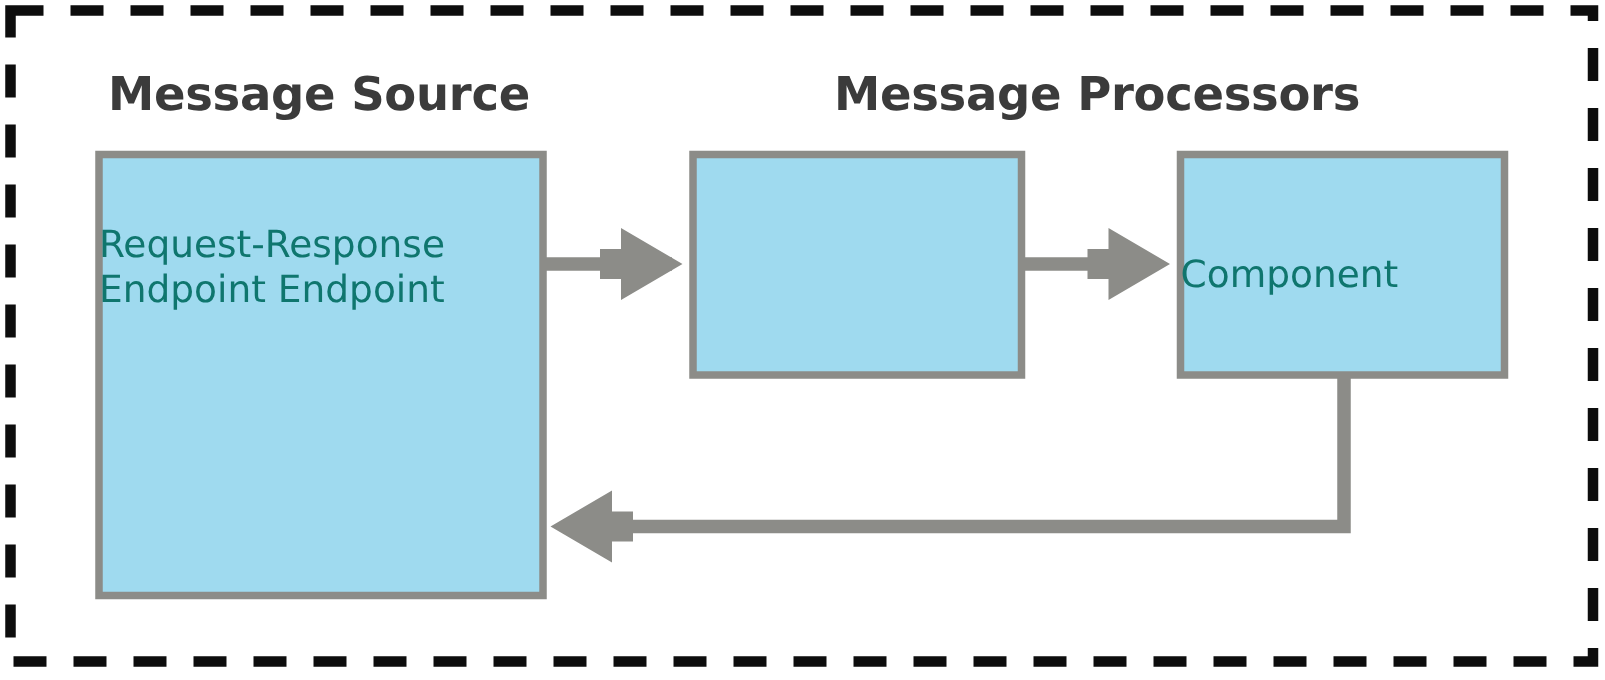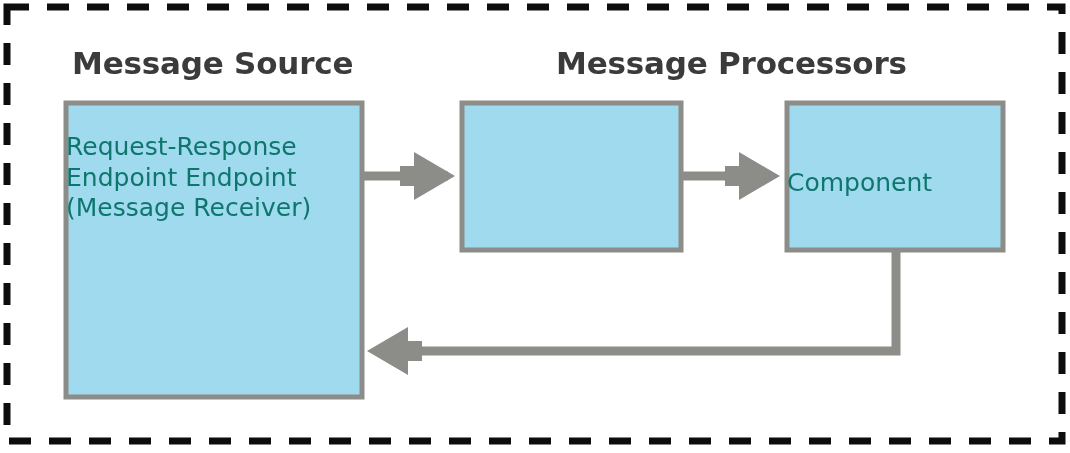--- a/index.html
+++ b/index.html
@@ -92,21 +92,20 @@
 
   <div class="overlay-layer">
 
     <div class="group-title" style="left:72px; top:45px;">Message Source</div>
 
     <div class="group-title" style="left:556px; top:45px;">Message Processors</div>
 
     <div class="node-label" style="left:66px; top:123px; width:296px; height:110px;">
       <span class="line">Request-Response</span>
       <span class="line">Endpoint Endpoint</span>
-      <span class="line">(Message Receiver)</span>
     </div>
 
 
     <div class="node-label" style="left:787px; top:110px; width:216px; height:147px;">
       <span class="line">Component</span>
     </div>
 
   </div>
 </div>
 

